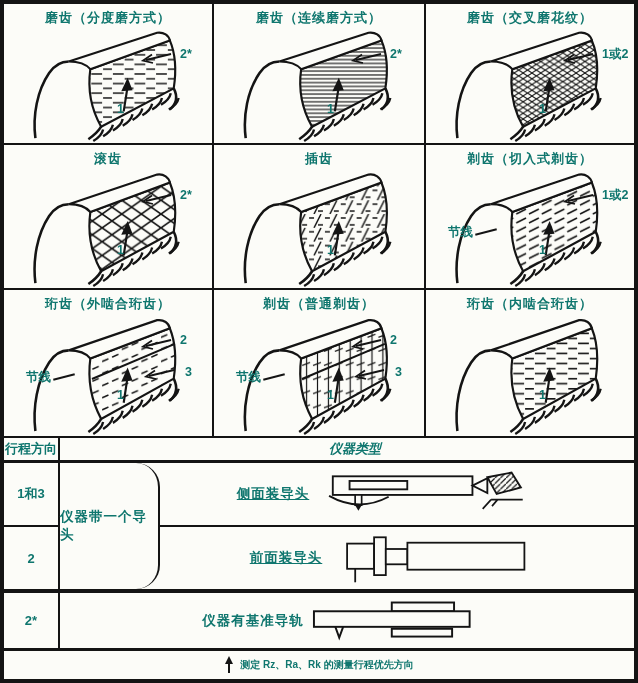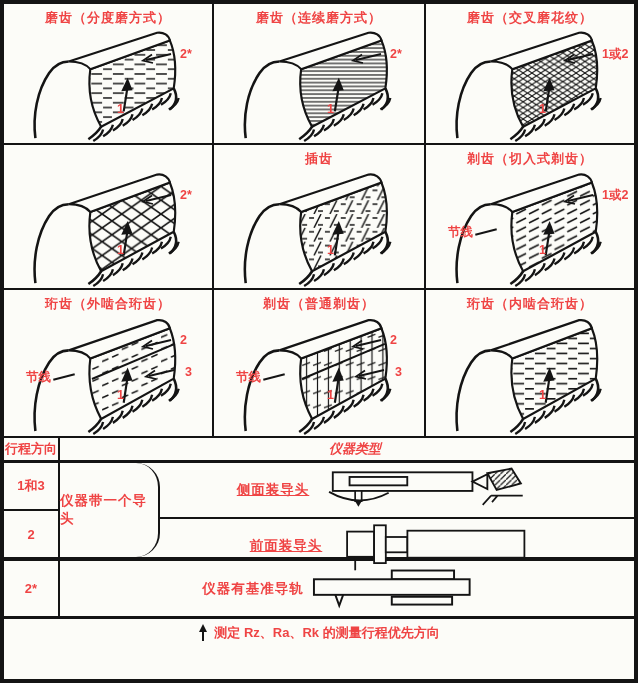--- a/index.html
+++ b/index.html
@@ -1,19 +1,19 @@
 <!DOCTYPE html>
 <html><head>
 <meta charset="utf-8">
 <style>
   html,body { margin:0; padding:0; background:#e8e8e4; }
   * { box-sizing:border-box; }
   .sheet {
     width:638px; height:683px; margin:0 auto; position:relative;
-    background:#fcfcf8; border:4px solid #141414; color:#ef4444;
+    background:#fcfcf8; border:4px solid #141414; color:#0f766e;
     font-family:"Liberation Sans", sans-serif; overflow:hidden;
   }
   
   .grid9 { display:grid; grid-template-columns:210px 212px 1fr; grid-template-rows:141px 145px 148px; }
   .cell { position:relative; border-right:2px solid #141414; border-bottom:2px solid #141414; overflow:hidden; }
   .cell:nth-child(3n) { border-right:none; }
   .cell-title { position:absolute; top:5px; left:0; right:0; text-align:center;
     font-size:13px; font-weight:700; letter-spacing:1px; white-space:nowrap; }
   .gearsvg { position:absolute; left:0; top:0; width:100%; height:100%; }
   .lbl { position:absolute; font-size:12.5px; font-weight:700; line-height:1; }
@@ -28,35 +28,35 @@
   .sarrow.s2 { left:136px; top:77px; }
   .pitchline { position:absolute; left:88px; top:88px; width:90px; height:0;
     border-top:2px solid #141414; transform:rotate(-23deg); transform-origin:left center; }
   
   .tsec { width:100%; }
   .trow { display:flex; width:100%; }
   .thead { height:25px; border-bottom:3px solid #141414;gap:16px; }
   .tc { display:flex; align-items:center; justify-content:center; font-size:13px; font-weight:700; }
   .ca  { width:56px; border-right:2px solid #141414; }
   .cbc { flex:1;font-style:italic; }
-  .tmain { height:98px; border-bottom:4px solid #141414; }
+  .tmain { height:130px; border-bottom:4px solid #141414; }
   .ca2 { width:56px; border-right:2px solid #141414; display:flex; flex-direction:column; }
   .ha { flex:1; display:flex; align-items:center; justify-content:center; font-size:13px; font-weight:700; }
   .ha.first { border-bottom:2px solid #141414; }
   .cb { width:100px; border-right:2px solid #141414; display:flex; align-items:center; justify-content:center;
         font-size:13.5px; font-weight:700; letter-spacing:1px;border-radius:24px; }
   .cc { flex:1; display:flex; flex-direction:column;text-decoration:underline; }
   .ccr { flex:1; display:flex; align-items:center; justify-content:center; gap:10px; }
   .ccr.first { border-bottom:2px solid #141414; }
   .mountlbl { font-size:13.5px; font-weight:700; letter-spacing:1px; }
   .tr3 { height:58px; border-bottom:3px solid #141414; }
   .crest { flex:1; display:flex; align-items:center; justify-content:center; gap:8px; }
   
   .legendrow { height:27px; display:flex; align-items:center; justify-content:center; gap:36px; }
-  .litem { display:flex; align-items:center; gap:6px; font-size:13px; font-weight:700; white-space:nowrap; }
+  .litem { display:flex; align-items:center; gap:6px; font-size:10px; font-weight:700; white-space:nowrap; }
   .hidden-defs { position:absolute; width:0; height:0; overflow:hidden; }
 </style>
 </head>
 <body>
 
 <svg class="hidden-defs" aria-hidden="true">
   <defs>
     <pattern id="pat-dash-h" width="22" height="10" patternUnits="userSpaceOnUse">
       <path d="M1 3 H12 M13 8 H24" stroke="#141414" stroke-width="1.6" fill="none"></path>
     </pattern>
@@ -159,20 +159,21 @@
           <use href="#sidearrow"></use>
         </svg>
       <span class="lbl arrow1">1</span>
       <span class="lbl side1">1或2</span>
     </div>
 
     <div class="cell">
       <svg class="gearsvg" viewBox="0 0 212 145" preserveAspectRatio="none">
         <use href="#gearsym" fill="url(#pat-diamond)"></use>
         </svg>
+      <div class="cell-title">滚齿</div>
       <svg class="sarrow s1" width="36" height="14" viewBox="0 0 36 14">
           <use href="#sidearrow"></use>
         </svg>
       <span class="lbl arrow1">1</span>
       <span class="lbl side1">2*</span>
     </div>
 
     <div class="cell">
       <svg class="gearsvg" viewBox="0 0 212 145" preserveAspectRatio="none">
         <use href="#gearsym" fill="url(#pat-shaping)"></use>

